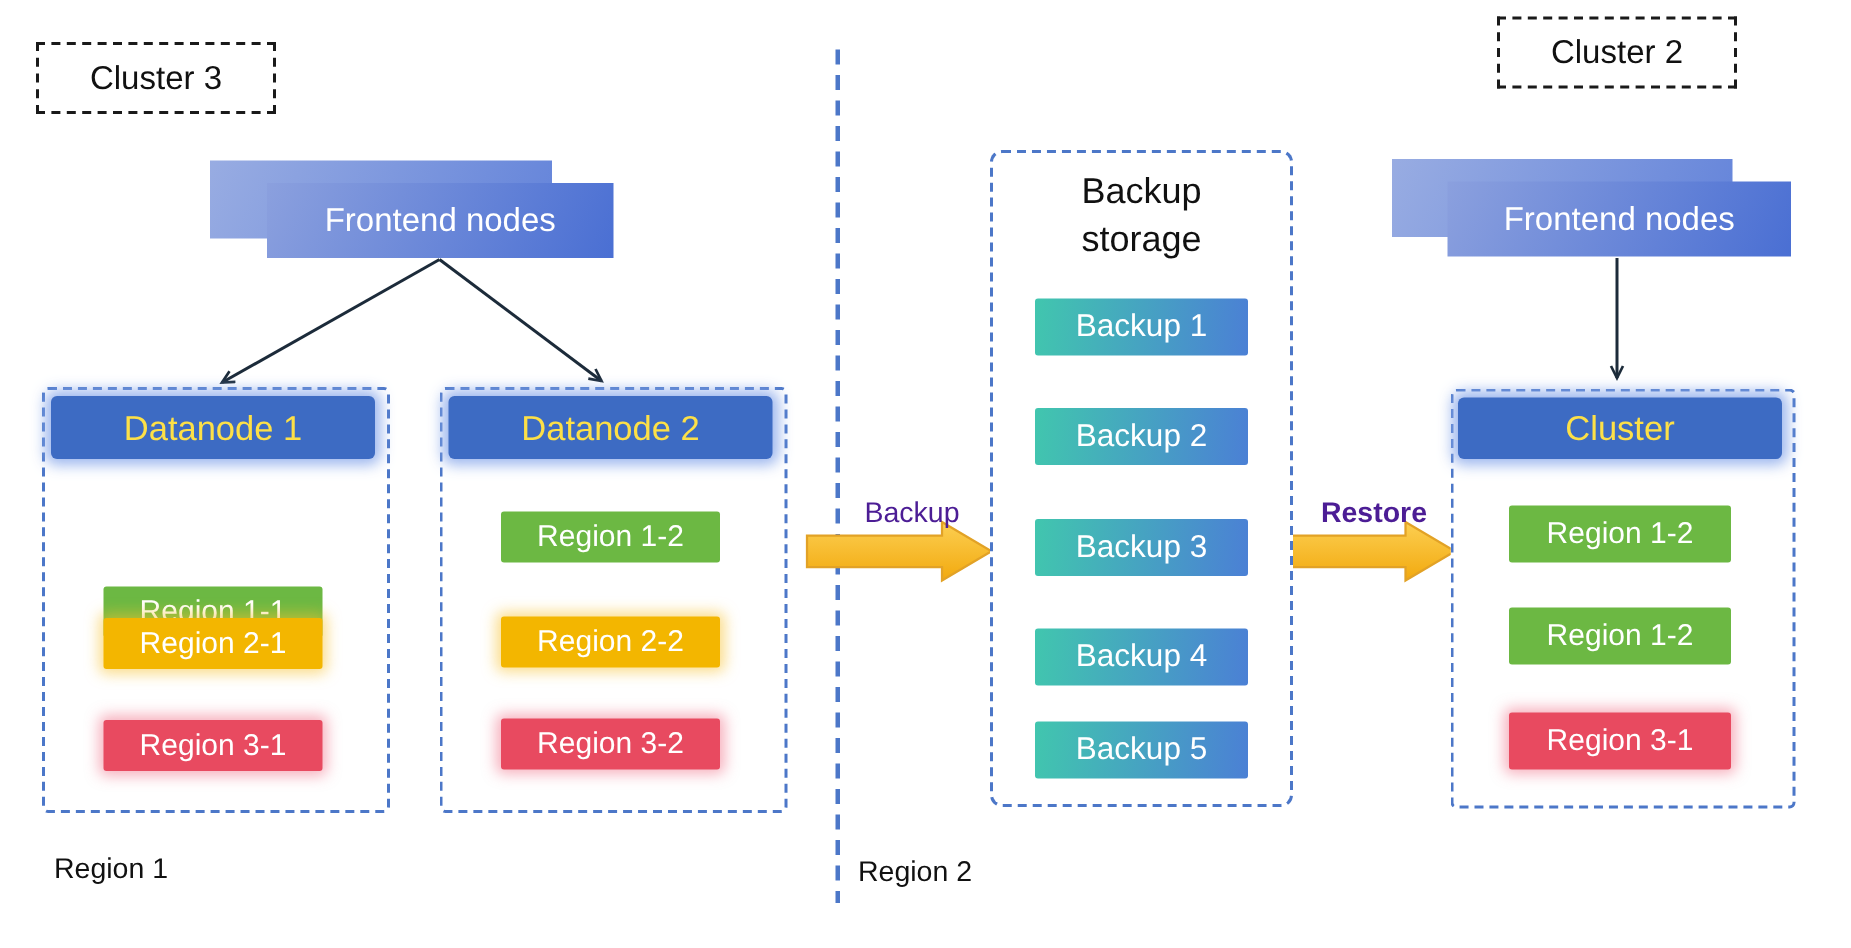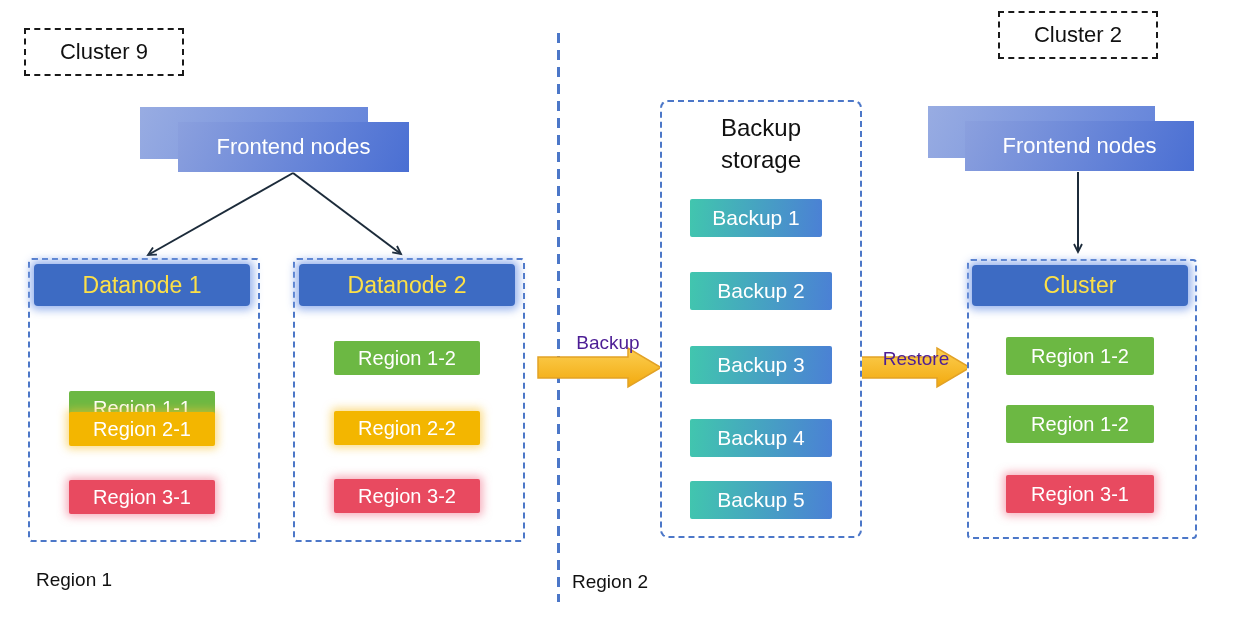--- a/index.html
+++ b/index.html
@@ -75,21 +75,21 @@
 
     <line x1="293" y1="173" x2="148" y2="255" stroke="#1C2B3A" stroke-width="2" marker-end="url(#barb)"></line>
     <line x1="293" y1="173" x2="401" y2="254" stroke="#1C2B3A" stroke-width="2" marker-end="url(#barb)"></line>
     <line x1="1078" y1="172" x2="1078" y2="252" stroke="#1C2B3A" stroke-width="2" marker-end="url(#barb)"></line>
 
     <polygon points="538,357 628,357 628,348 661,367.5 628,387 628,378 538,378" fill="url(#gold)" stroke="#E2A226" stroke-width="1.5"></polygon>
     <polygon points="854,357 937,357 937,348 970,367.5 937,387 937,378 854,378" fill="url(#gold)" stroke="#E2A226" stroke-width="1.5"></polygon>
   </svg>
 
   <div class="abs cluster-box" style="left:24px;top:28px;width:156px;height:44px;">
-    <span>Cluster 9</span>
+    <span>Cluster 3</span>
   </div>
   <div class="abs cluster-box" style="left:998px;top:11px;width:156px;height:44px;">
     <span>Cluster 2</span>
   </div>
 
   <div class="abs fe-back" style="left:140px;top:107px;width:228px;height:52px;"></div>
   <div class="abs fe-front" style="left:178px;top:122px;width:231px;height:50px;">
     <span>Frontend nodes</span>
   </div>
 
@@ -124,37 +124,37 @@
   </div>
   <div class="abs region-box" style="left:334px;top:479px;width:146px;height:34px;" data-color="red">
     <span>Region 3-2</span>
   </div>
 
   <div class="abs arrow-label" style="left:553px;top:332px;">Backup</div>
 
   <div class="abs storage-container" style="left:660px;top:100px;width:198px;height:434px;">
     <div class="storage-title">Backup storage</div>
   </div>
-  <div class="abs backup-item" style="left:690px;top:199px;width:132px;height:38px;">
+  <div class="abs backup-item" style="left:690px;top:199px;width:142px;height:38px;">
     <span>Backup 1</span>
   </div>
   <div class="abs backup-item" style="left:690px;top:272px;width:142px;height:38px;">
     <span>Backup 2</span>
   </div>
   <div class="abs backup-item" style="left:690px;top:346px;width:142px;height:38px;">
     <span>Backup 3</span>
   </div>
   <div class="abs backup-item" style="left:690px;top:419px;width:142px;height:38px;">
     <span>Backup 4</span>
   </div>
   <div class="abs backup-item" style="left:690px;top:481px;width:142px;height:38px;">
     <span>Backup 5</span>
   </div>
 
-  <div class="abs arrow-label" style="left:861px;top:348px;">Restore</div>
+  <div class="abs arrow-label" style="left:861px;top:332px;font-weight:bold;">Restore</div>
 
   <div class="abs node-container" style="left:967px;top:259px;width:226px;height:276px;"></div>
   <div class="abs dn-header" style="left:972px;top:265px;width:216px;height:41px;">
     <span>Cluster</span>
   </div>
   <div class="abs region-box" style="left:1006px;top:337px;width:148px;height:38px;" data-color="green">
     <span>Region 1-2</span>
   </div>
   <div class="abs region-box" style="left:1006px;top:405px;width:148px;height:38px;" data-color="green">
     <span>Region 1-2</span>

